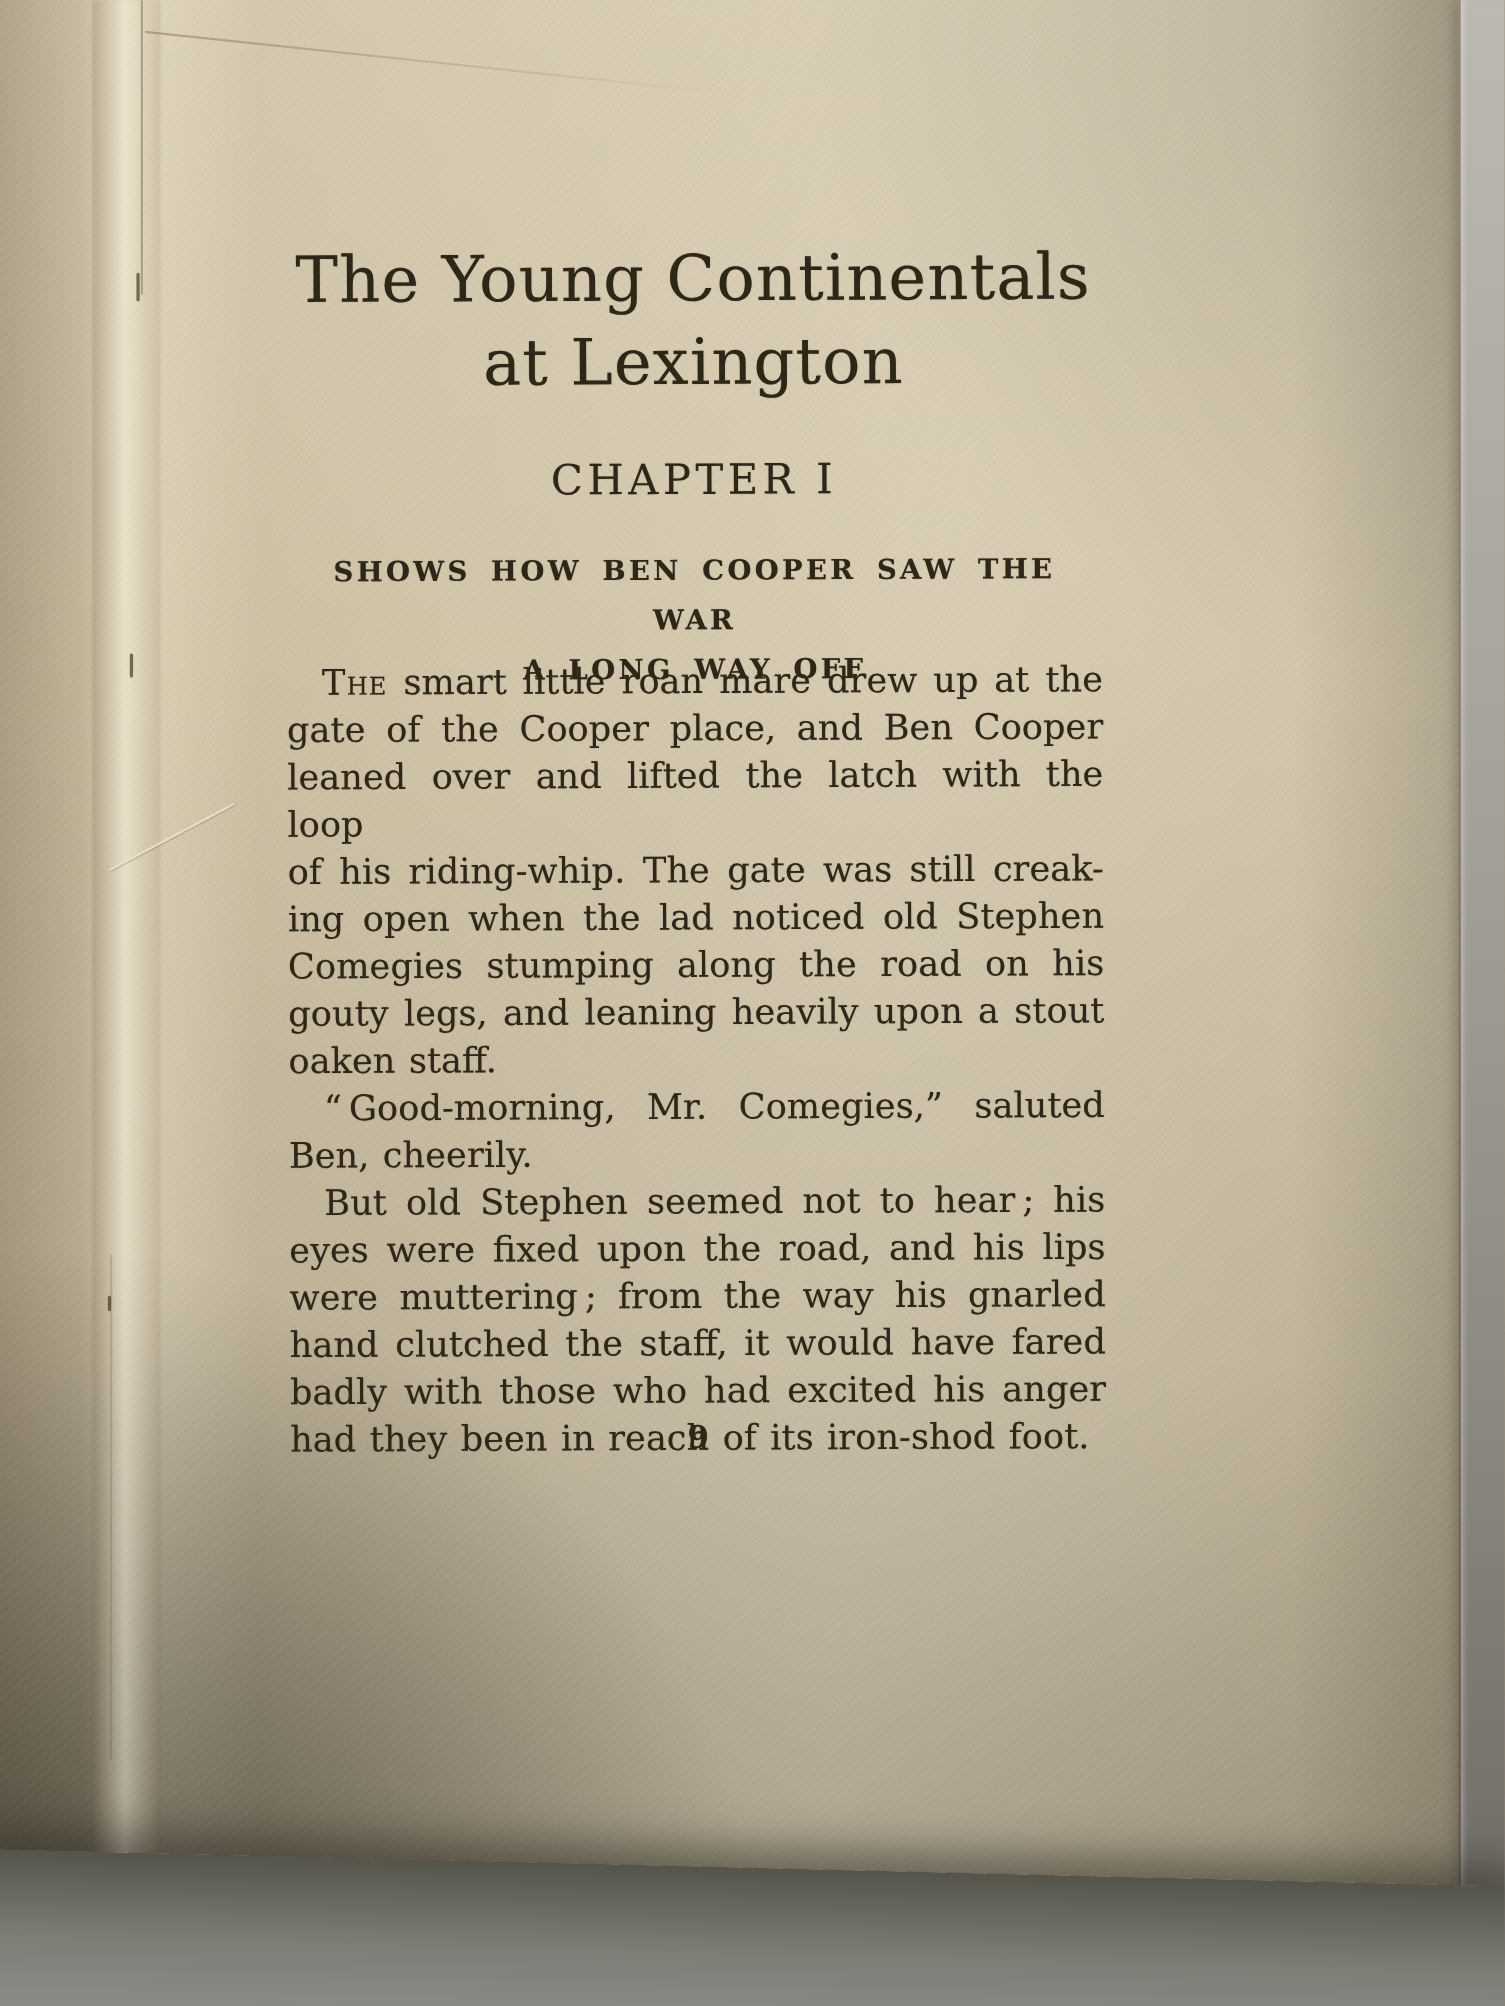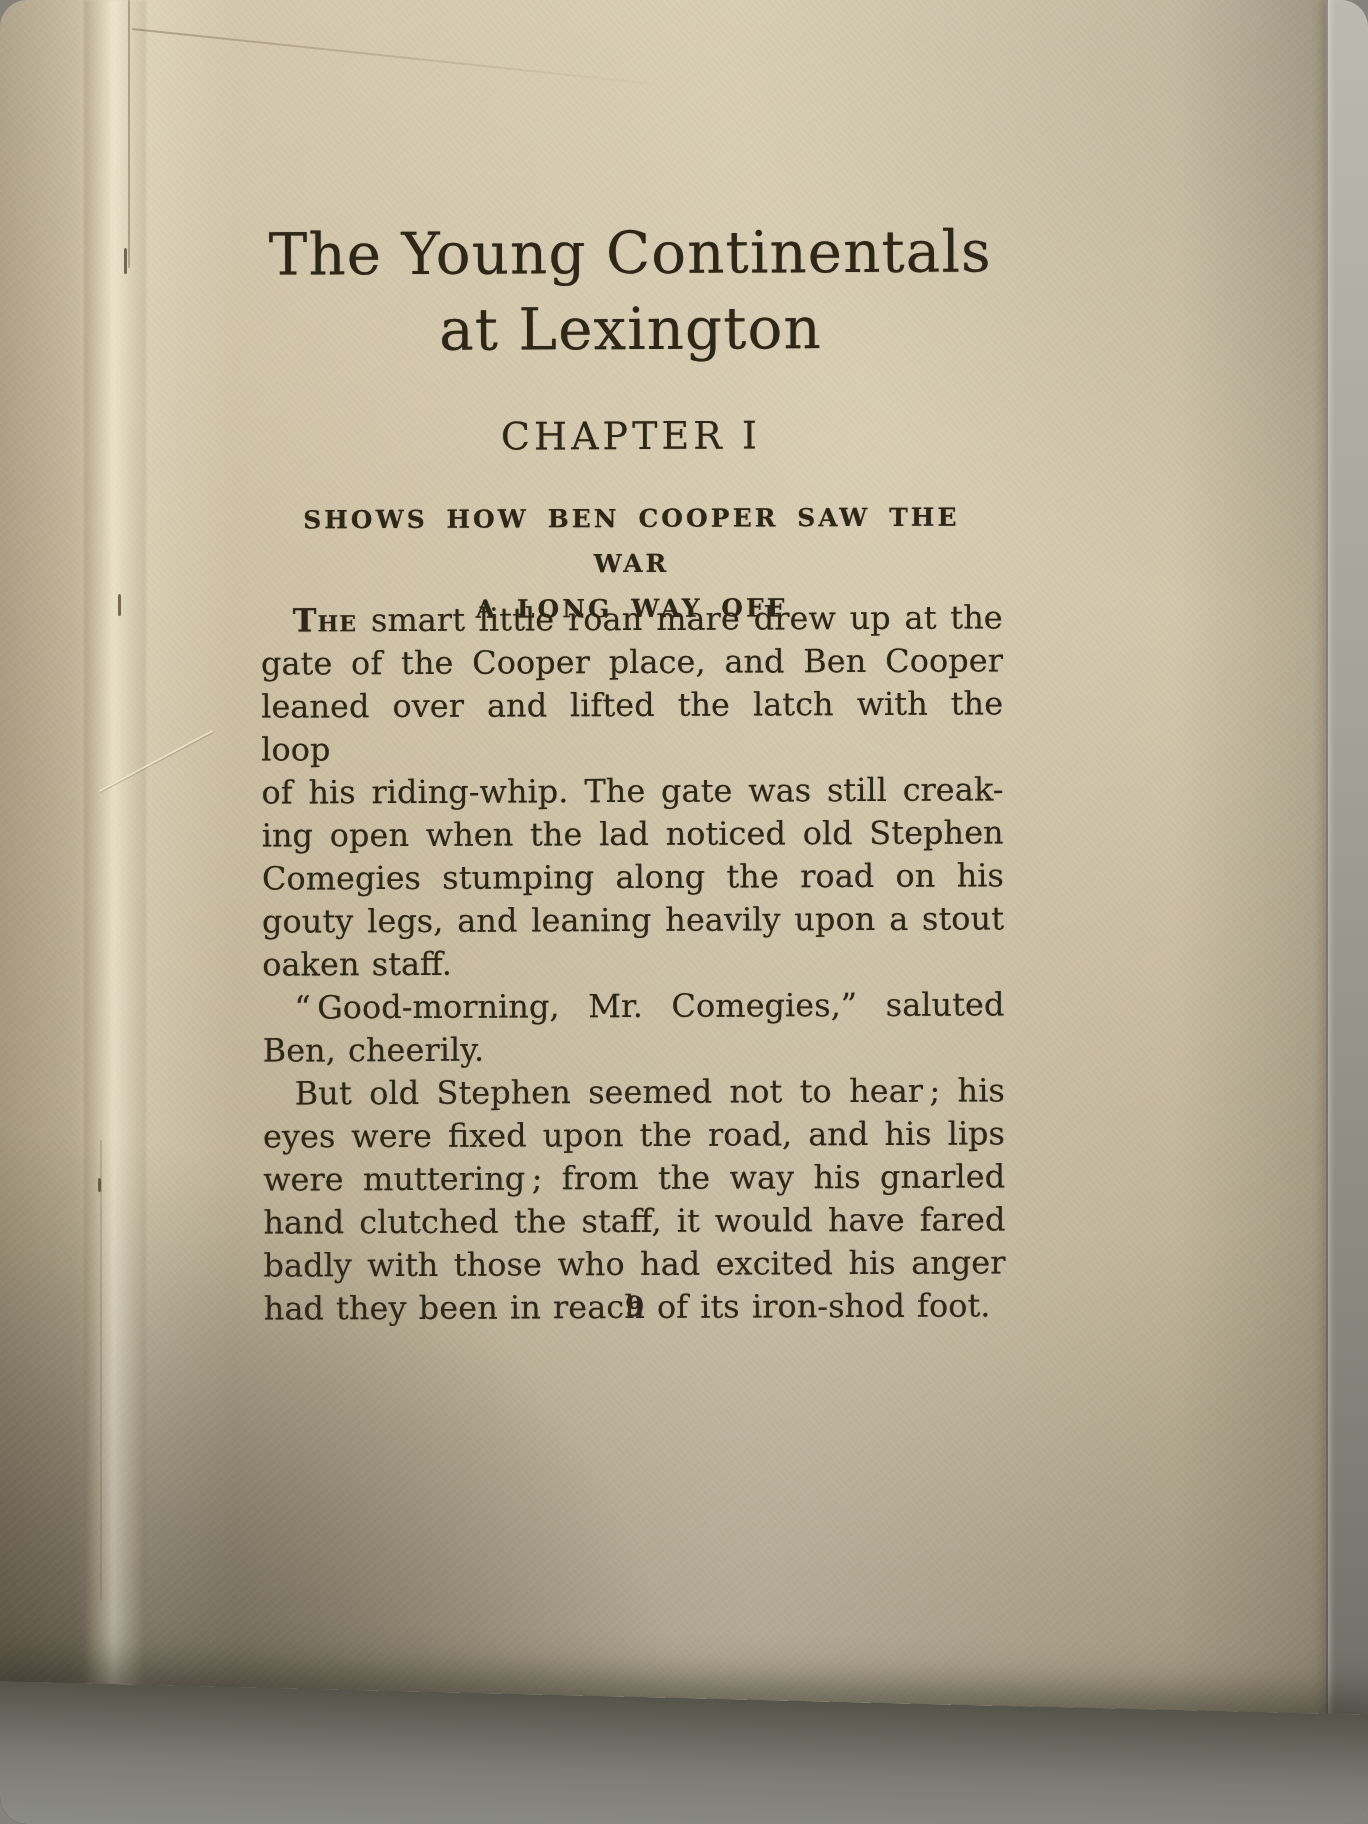--- a/index.html
+++ b/index.html
@@ -15,21 +15,20 @@
       radial-gradient(circle at 1% 99%, rgba(25,22,16,0.55), rgba(25,22,16,0) 30%),
       radial-gradient(circle at 100% 0%, rgba(60,55,40,0.18), rgba(60,55,40,0) 28%),
       radial-gradient(ellipse at 55% 88%, rgba(255,250,235,0.16), rgba(255,250,235,0) 42%),
       radial-gradient(ellipse at 62% 28%, rgba(255,250,235,0.22), rgba(255,250,235,0) 58%),
       linear-gradient(to right, rgba(95,80,58,0.30) 0px, rgba(95,80,58,0.10) 74px,
                       rgba(255,248,224,0.26) 112px, rgba(255,248,224,0.24) 150px, rgba(0,0,0,0) 235px),
       linear-gradient(to left, rgba(40,35,25,0.26) 0%, rgba(0,0,0,0) 14%),
       linear-gradient(to bottom, rgba(255,252,240,0.14) 0%, rgba(0,0,0,0) 32%,
                       rgba(0,0,0,0.07) 68%, rgba(30,28,22,0.30) 100%),
       #cdc0a4;
-    border-radius: 27px;
   }
   .grain{
     position:absolute;inset:0;pointer-events:none;
     background:
       repeating-linear-gradient(48deg, rgba(0,0,0,0.015) 0 2px, rgba(0,0,0,0) 2px 5px),
       repeating-linear-gradient(-41deg, rgba(255,255,255,0.02) 0 3px, rgba(0,0,0,0) 3px 7px);
   }
   
   .spine{
     position:absolute;left:84px;top:0;width:62px;height:100%;
@@ -76,21 +75,21 @@
   .title-block{position:absolute;top:215px;width:100%;text-align:center;
     font-size:58px;line-height:76px;letter-spacing:1px;}
   .chapter{position:absolute;top:414px;width:100%;text-align:center;
     font-size:38px;letter-spacing:4px;}
   .subtitle{position:absolute;top:496px;width:100%;text-align:center;
     font-size:25px;line-height:45px;font-weight:700;letter-spacing:3px;word-spacing:7px;}
   .body-text{position:absolute;top:598px;width:100%;font-size:32px;line-height:43px;}
   .line{text-align:justify;text-align-last:justify;word-spacing:2px;}
   .line.last{text-align-last:left;}
   .line.indent{padding-left:32px;}
-  .sc{font-variant:small-caps;letter-spacing:1px;font-weight:bold;}
+  .sc{font-variant:small-caps;letter-spacing:1px;}
   .page-number{position:absolute;top:1290px;width:100%;text-align:center;
     font-size:28px;font-weight:700;}
 </style>
 </head>
 <body>
 
 <div class="photo">
   <div class="grain"></div>
 
   <div class="spine"></div>

